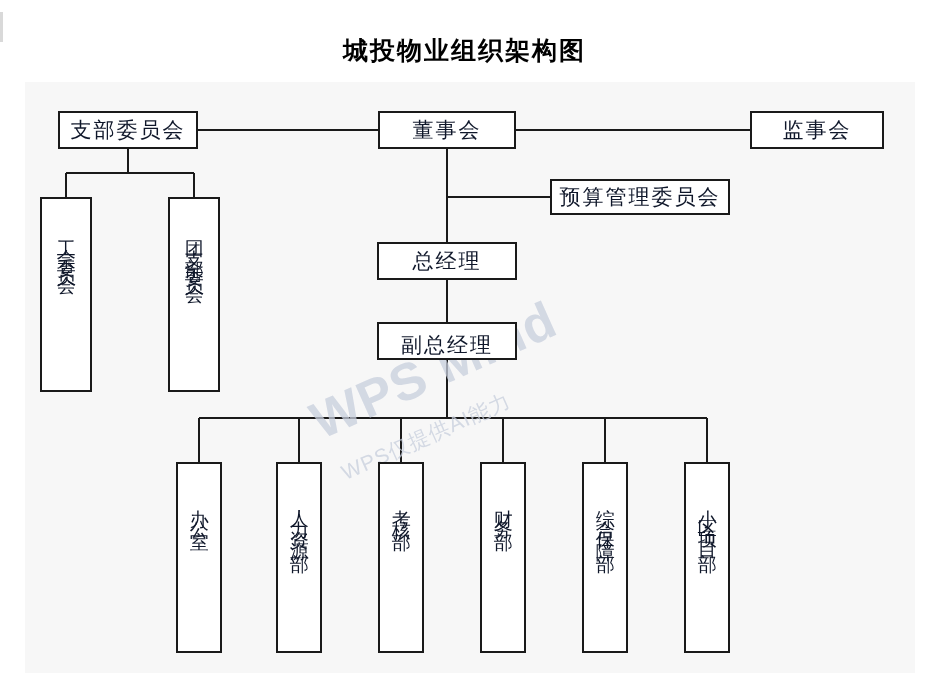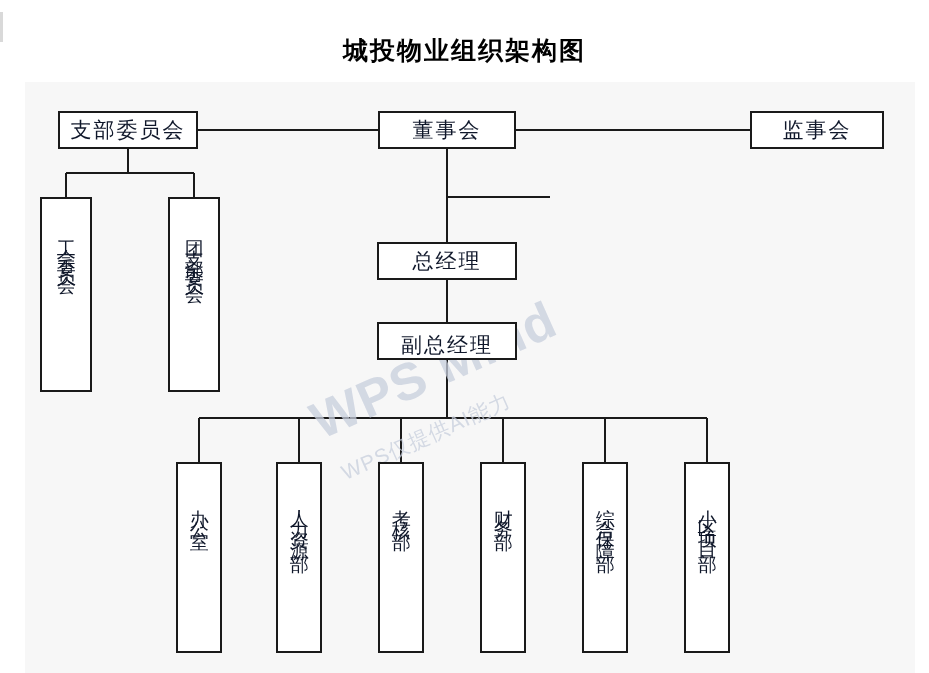--- a/index.html
+++ b/index.html
@@ -170,20 +170,23 @@
     </div>
 
     <div class="node horizontal" style="left:725px; top:29px; width:134px; height:38px;">
       <span class="node-label">监事会</span>
     </div>
 
     <div class="node horizontal" style="left:353px; top:29px; width:138px; height:38px;">
       <span class="node-label">董事会</span>
     </div>
 
+    <div class="node horizontal" style="left:525px; top:97px; width:180px; height:36px;">
+      <span class="node-label">预算管理委员会</span>
+    </div>
 
     <div class="node vertical" style="left:15px; top:115px; width:52px; height:195px;">
       <span class="node-label">工会委员会</span>
     </div>
 
     <div class="node vertical" style="left:143px; top:115px; width:52px; height:195px;">
       <span class="node-label">团支部委员会</span>
     </div>
 
     <div class="node horizontal" style="left:352px; top:160px; width:140px; height:38px;">

